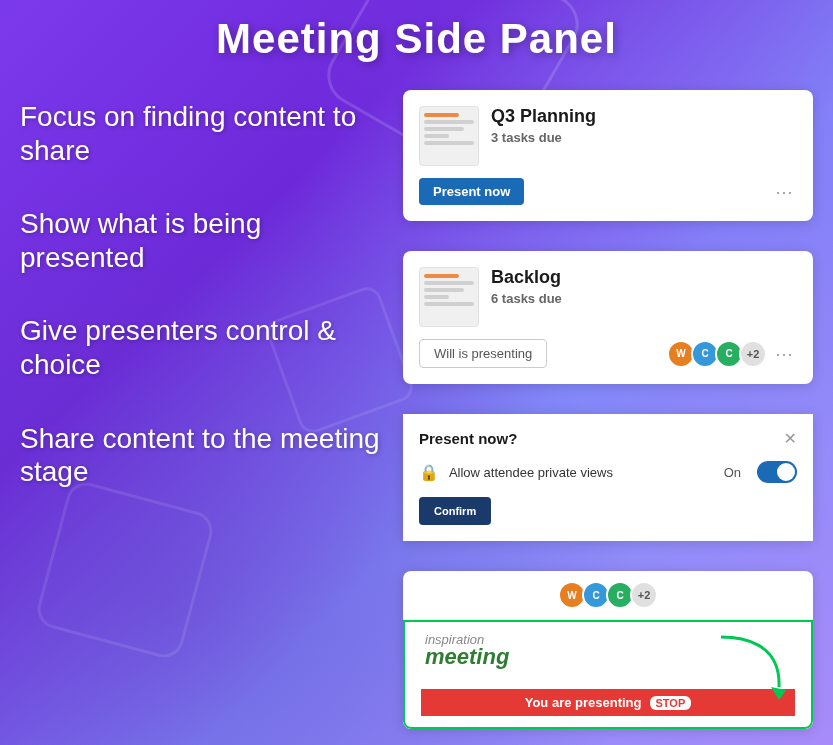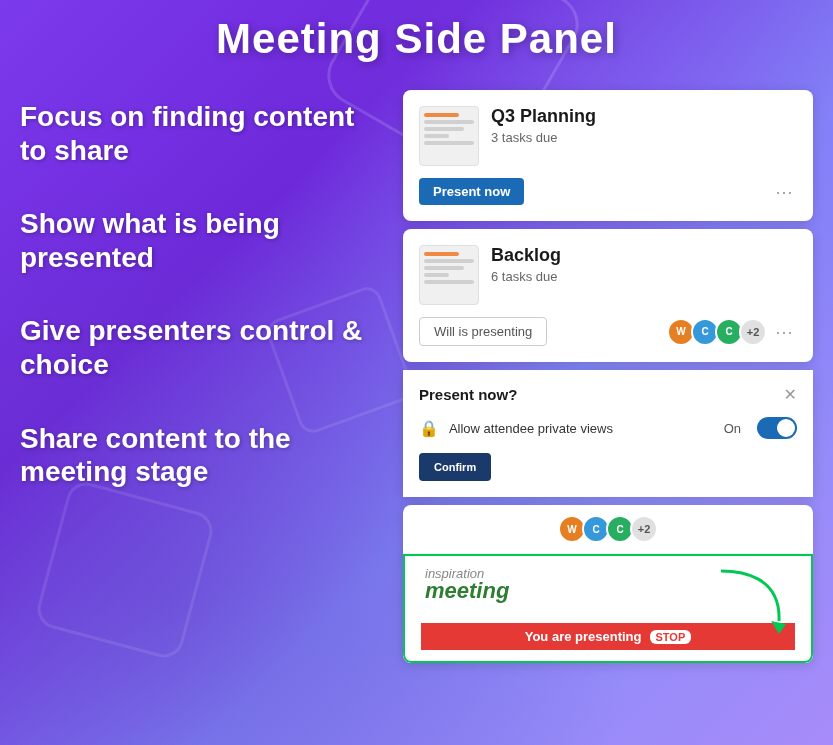--- a/index.html
+++ b/index.html
@@ -67,36 +67,36 @@
     .left-panel {
       position: absolute;
       left: 20px;
       top: 100px;
       width: 360px;
       z-index: 2;
     }
 
     .left-item {
       font-size: 28px;
-      font-weight: 700;
+      font-weight: 400;
       color: white;
       line-height: 1.2;
       margin-bottom: 40px;
       text-shadow: 1px 1px 4px rgba(0,0,0,0.3);
     }
 
     .right-panel {
       position: absolute;
       right: 20px;
       top: 90px;
       width: 410px;
       z-index: 2;
       display: flex;
       flex-direction: column;
-      gap: 8px;
+      gap: 30px;
     }
 
     
     .card {
       background: white;
       border-radius: 8px;
       padding: 16px;
       box-shadow: 0 2px 12px rgba(0,0,0,0.15);
     }
 
@@ -137,20 +137,21 @@
     .card-title {
       font-size: 18px;
       font-weight: 700;
       color: #1a1a1a;
       margin-bottom: 3px;
     }
 
     .card-subtitle {
       font-size: 13px;
       color: #666;
+      font-weight: bold;
     }
 
     .card-footer {
       display: flex;
       align-items: center;
       justify-content: space-between;
     }
 
     .btn-present {
       background: #1a6ab5;

